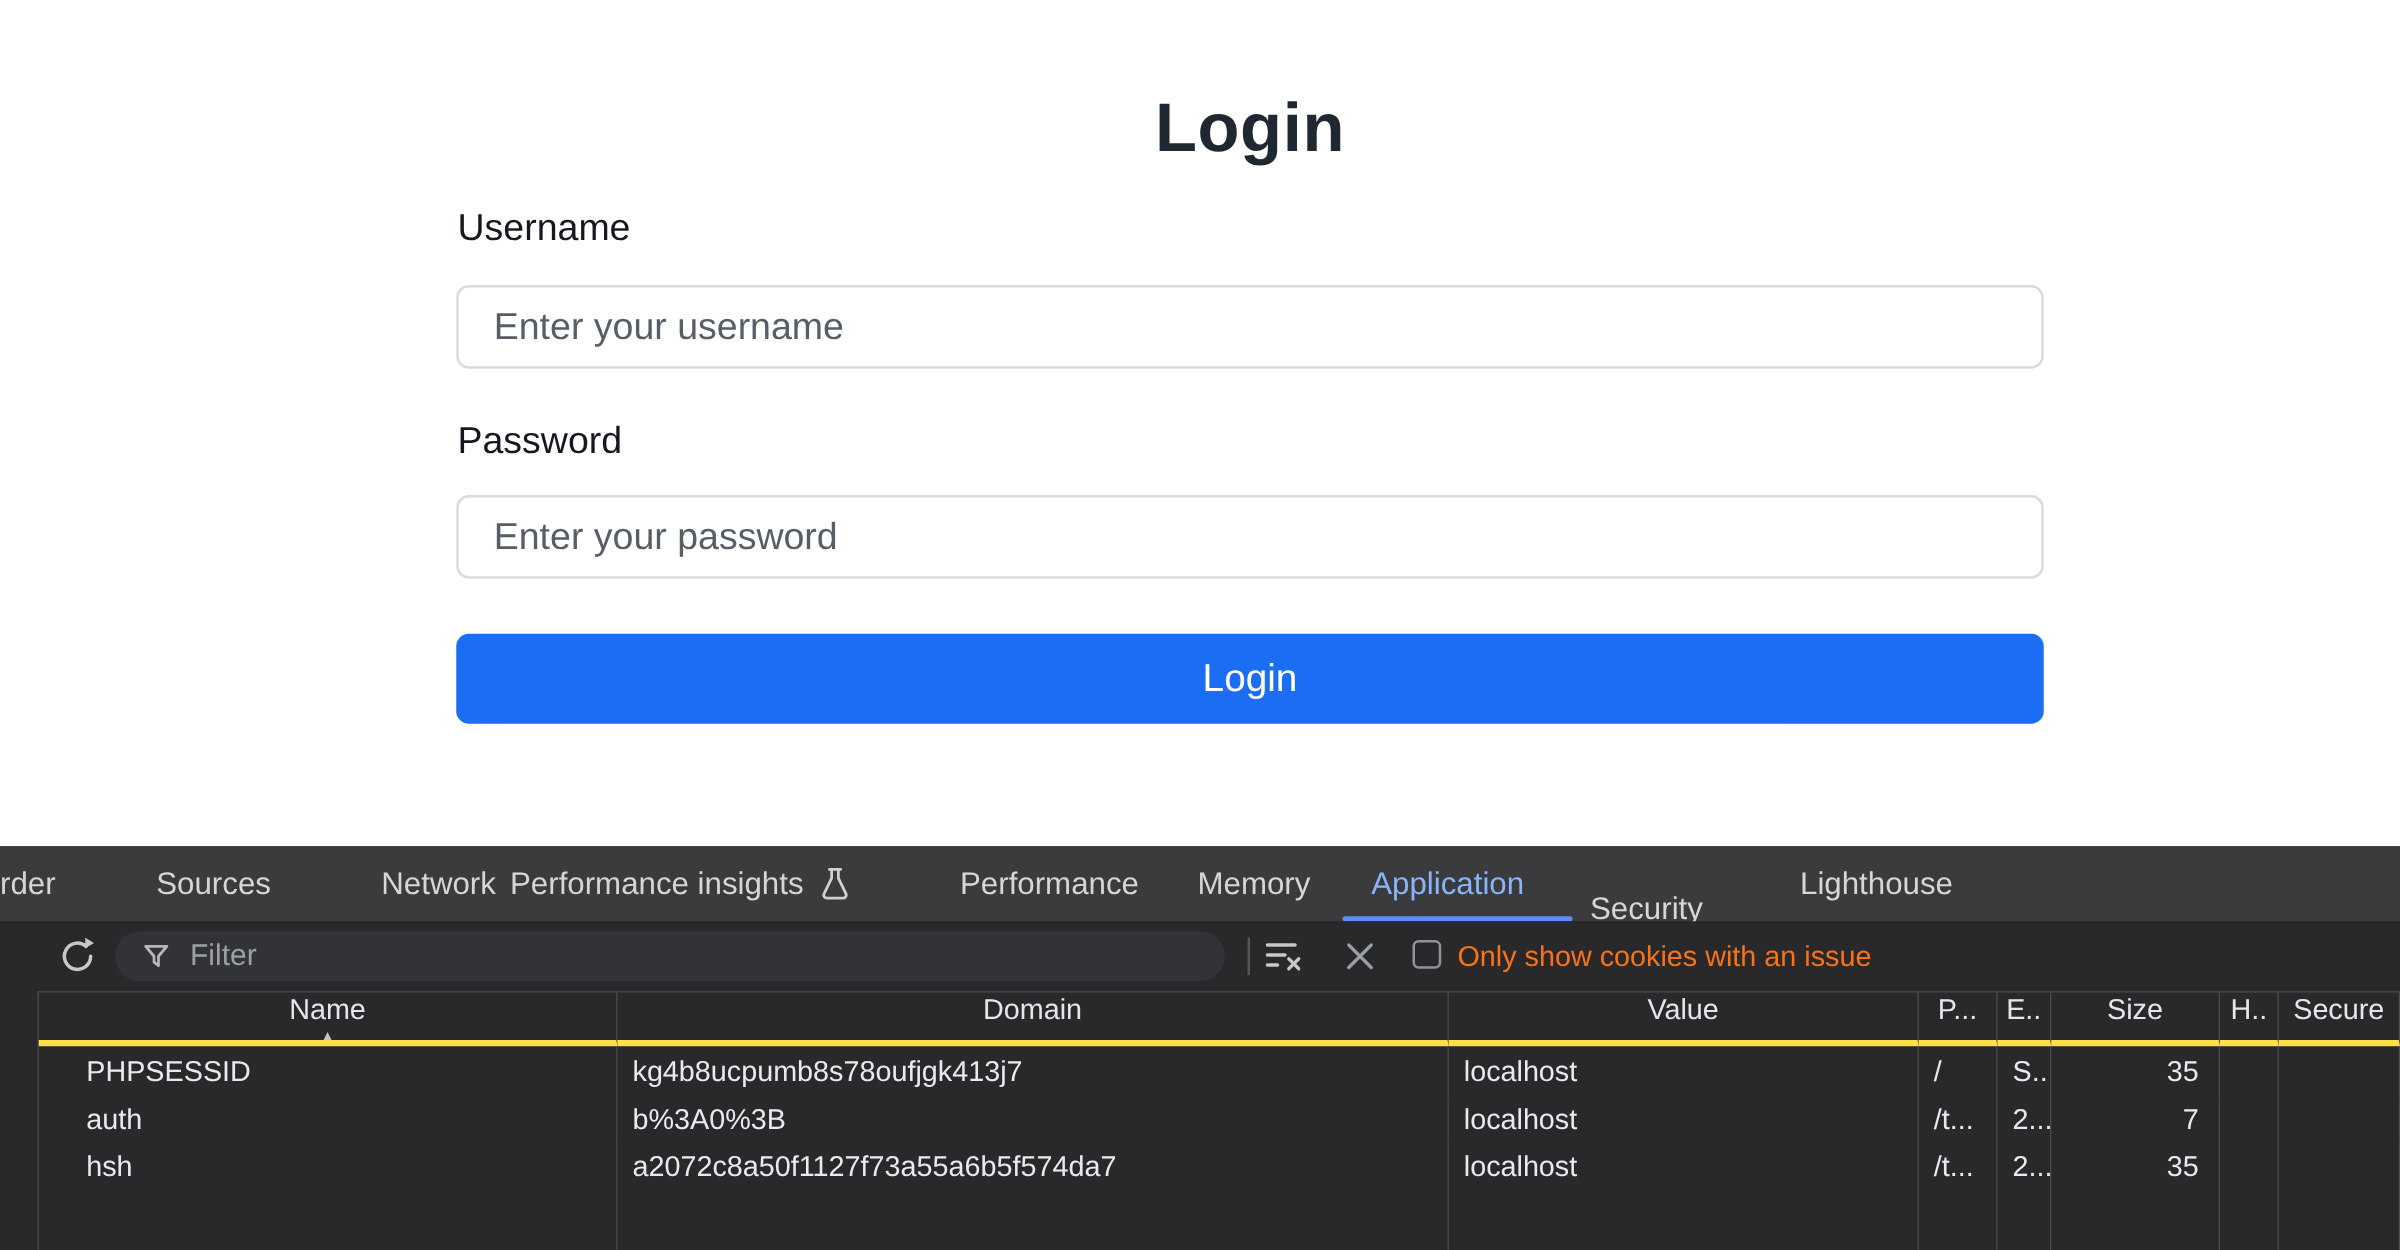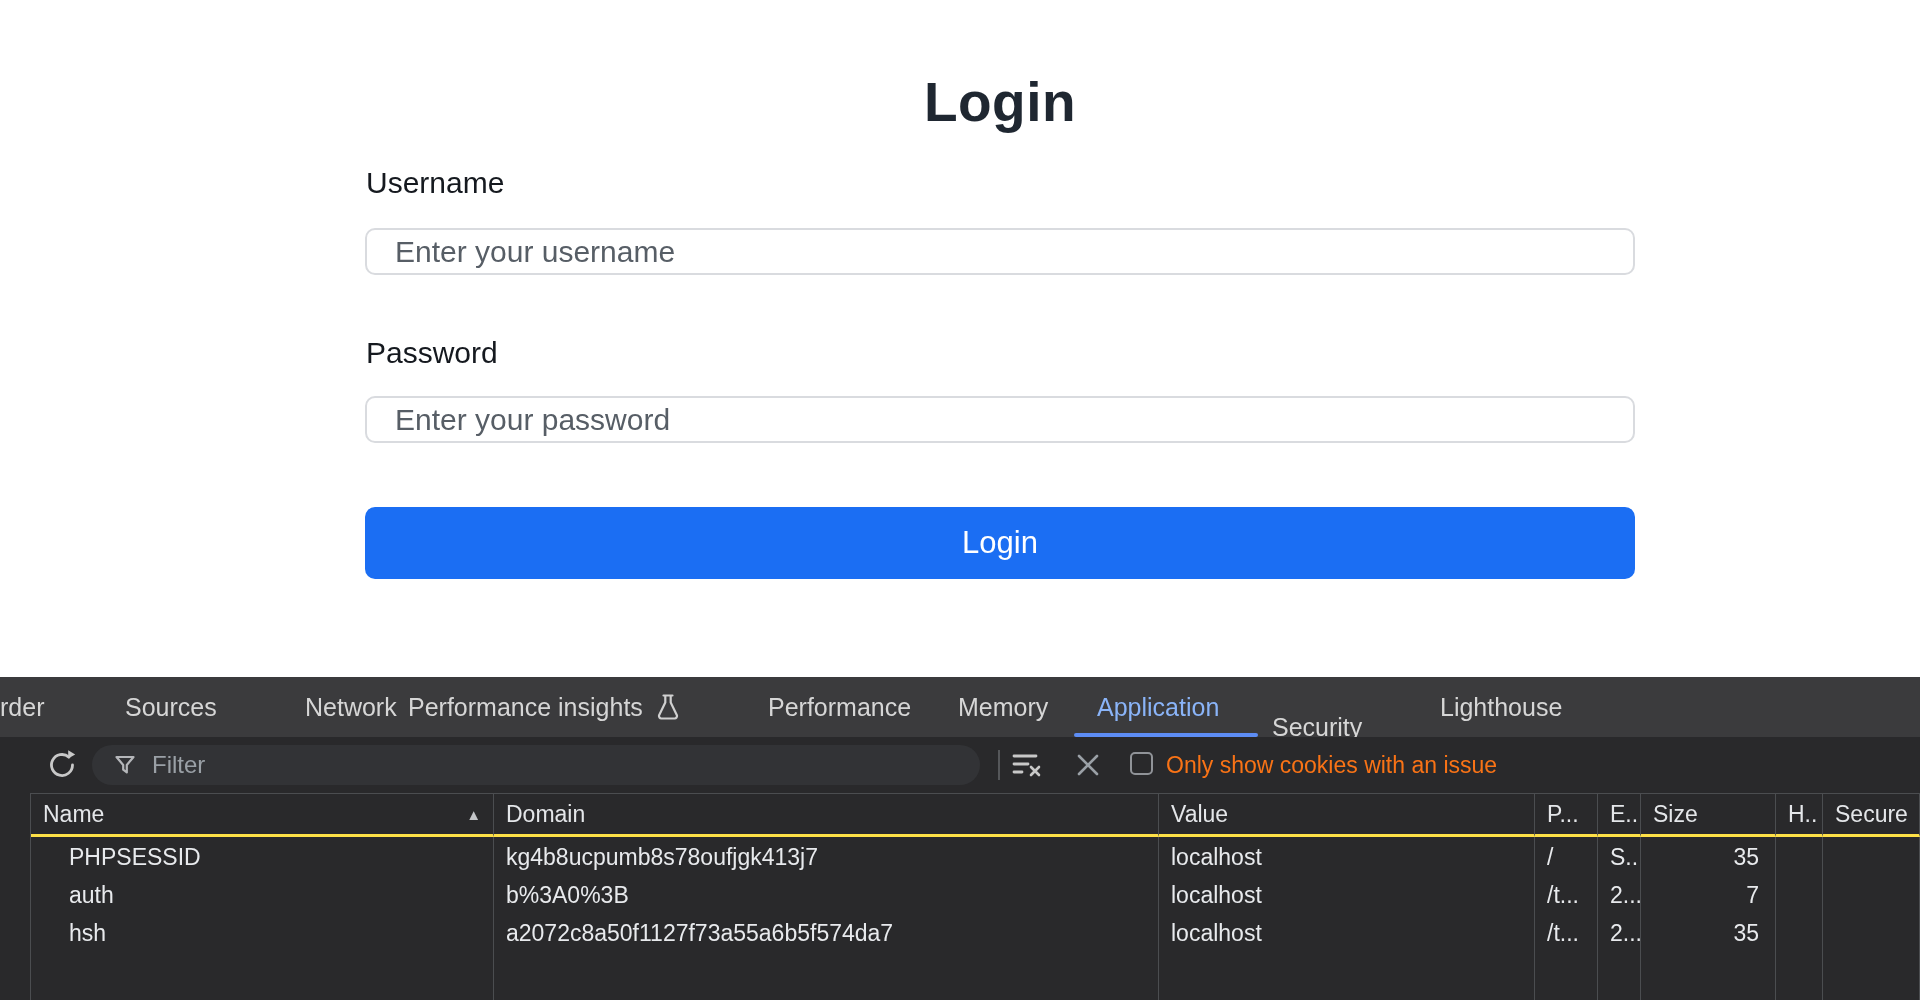--- a/index.html
+++ b/index.html
@@ -7,21 +7,21 @@
               font-family:"Liberation Sans", sans-serif; }
 
   
   .login-page { position:absolute; left:0; top:0; width:1920px; height:677px; background:#ffffff; }
   .login-form { position:absolute; left:365px; top:0; width:1270px; height:677px; }
   .login-title { position:absolute; top:70px; left:0; width:100%; text-align:center;
                  font-size:55px; font-weight:700; color:#1f2731; letter-spacing:.5px; }
   .field-label { position:absolute; left:1px; font-size:30px; color:#15191f; }
   .label-username { top:166px; }
   .label-password { top:336px; }
-  .text-input { position:absolute; left:0; width:1270px; height:47px; border:2px solid #d9dbdf;
+  .text-input { position:absolute; left:0; width:1270px; height:67px; border:2px solid #d9dbdf;
                 border-radius:10px; font-size:30px; color:#15191f; padding:0 28px; outline:none;
                 background:#fff; font-family:"Liberation Sans", sans-serif; }
   .text-input::placeholder { color:#575e66; opacity:1; }
   .input-username { top:228px; }
   .input-password { top:396px; }
   .login-button { position:absolute; left:0; top:507px; width:1270px; height:72px; border:none;
                   border-radius:10px; background:#1b6ef3; color:#ffffff; font-size:31px;
                   font-family:"Liberation Sans", sans-serif; cursor:pointer; }
 
   
@@ -62,21 +62,21 @@
   .issues-label { position:absolute; left:1166px; top:0; height:56px; display:flex; align-items:center;
                   color:#f97316; font-size:23px; }
 
   .cookie-table { position:absolute; left:30px; top:116px; right:0; bottom:0;
                   display:grid; grid-template-columns:463px 665px 376px 63px 43px 135px 47px 1fr;
                   grid-template-rows:43px 40px 37px 38px 1fr;
                   border-left:1px solid #4b4d50; border-top:1px solid #4b4d50;
                   color:#e8eaed; font-size:23px; }
   .cookie-table .cell { border-right:1px solid #4b4d50; display:flex; align-items:center;
                         padding:0 12px; overflow:hidden; white-space:nowrap; }
-  .cookie-table .hcell { border-bottom:3px solid #fde047; color:#e4e6e9; }
+  .cookie-table .hcell { border-bottom:5px solid #fde047; color:#e4e6e9;flex-direction:column; }
   .cookie-table .name-h { justify-content:space-between; }
   .cookie-table .name-c { padding-left:38px;text-align:right; }
   .cookie-table .num { justify-content:flex-end; padding-right:16px; }
   .sort-arrow { font-size:15px; color:#c3c5c8; }
   .fillcell { border-right:1px solid #4b4d50; }
 </style>
 </head>
 <body>
 
 <div class="login-page">

